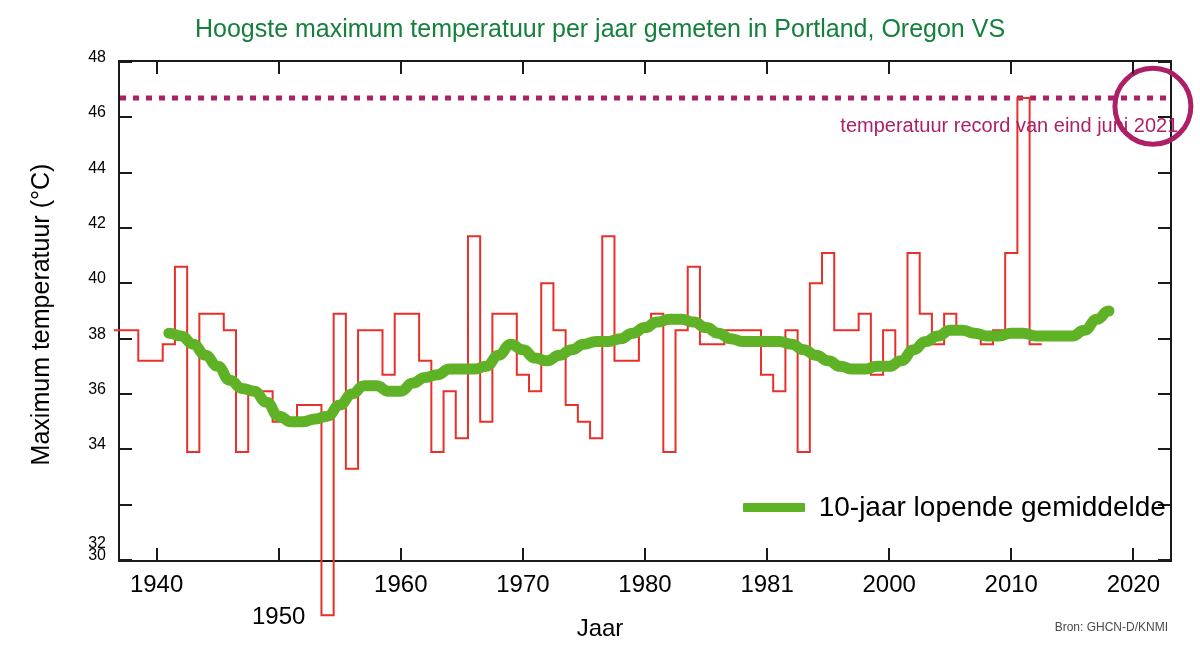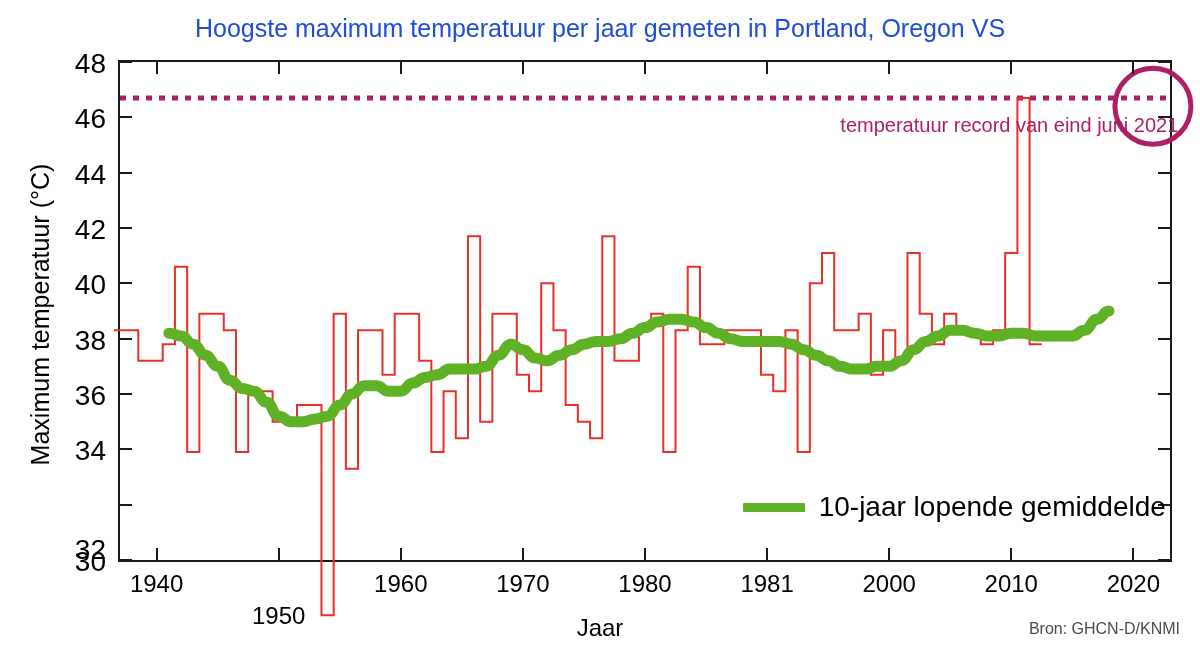--- a/index.html
+++ b/index.html
@@ -1,46 +1,46 @@
 <!DOCTYPE html>
 <html><head>
 <meta charset="utf-8">
 <style>
   html,body{margin:0;padding:0;background:#ffffff;}
   body{width:1200px;height:672px;font-family:"Liberation Sans",sans-serif;overflow:hidden;}
   #root{position:relative;width:1200px;height:672px;background:#fff;}
 
   .chart-title{
     position:absolute;left:0;top:14px;width:1200px;text-align:center;
-    font-size:25px;color:#1d4ed8;letter-spacing:0px;
+    font-size:25px;color:#15803d;letter-spacing:0px;
   }
   .y-axis-title{
     position:absolute;
     left:-180px; top:300px;
     width:440px;text-align:center;
     transform:rotate(-90deg);
     font-size:25px;color:#000;
   }
   .x-axis-title{
     position:absolute;left:600px;top:614px;width:200px;margin-left:-100px;
     text-align:center;font-size:24px;color:#000;
   }
   .source-note{
-    position:absolute;right:20px;top:620px;font-size:16px;color:#4a4a4a;
+    position:absolute;right:32px;top:620px;font-size:12px;color:#4a4a4a;
   }
 
   .plot{
     position:absolute;left:118px;top:60px;width:1054px;height:502px;
     border:2px solid #1a1a1a;box-sizing:border-box;background:transparent;
   }
   .plot-inner{position:absolute;inset:0;overflow:visible;}
 
   .ytick-label{
     position:absolute;right:1090px;width:80px;text-align:right;
-    font-size:28px;color:#000;transform:translateY(-14px);
+    font-size:16px;color:#000;transform:translateY(-14px);
   }
   .xtick-label{
     position:absolute;top:570px;width:110px;margin-left:-55px;text-align:center;
     font-size:24px;color:#000;
   }
 
   .ytick{position:absolute;left:0;width:14px;height:0;border-top:2px solid #1a1a1a;}
 
   .record-label{
     position:absolute;font-size:20px;color:#ad1f66;white-space:nowrap;

